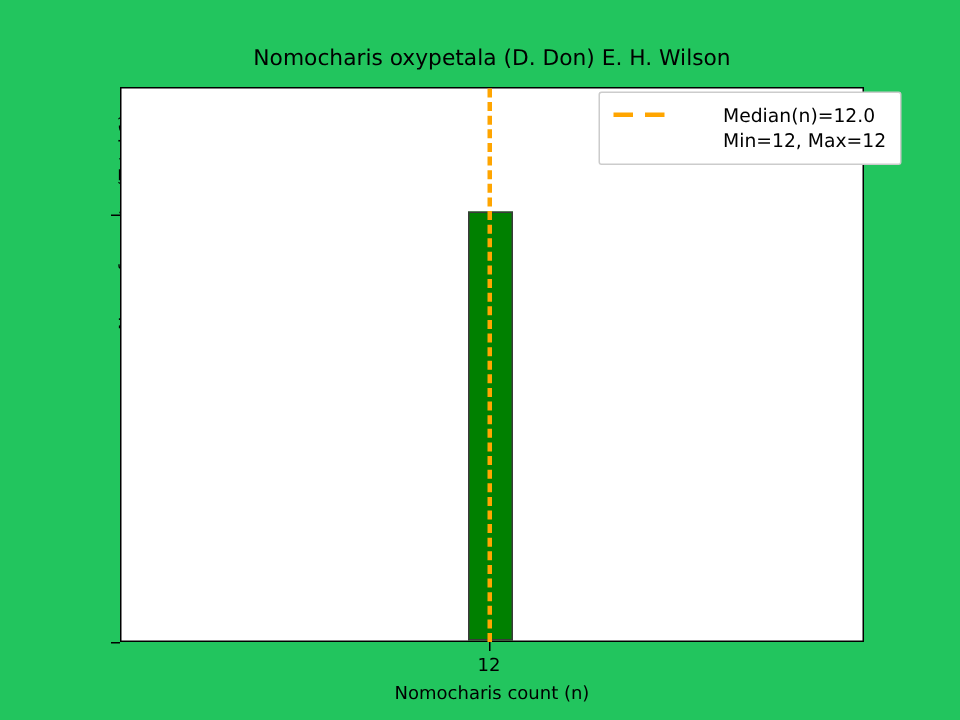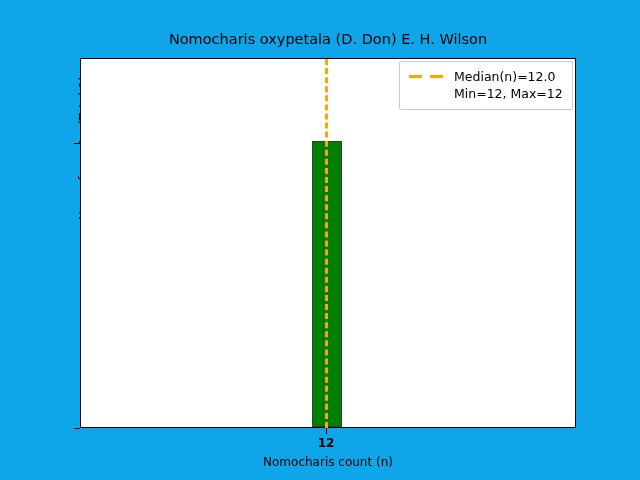--- a/index.html
+++ b/index.html
@@ -15,21 +15,21 @@
     overflow: hidden;
     position: relative;
   }
 
   #figure {
     position: absolute;
     left: 0;
     top: 0;
     width: 640px;
     height: 480px;
-    background: #0ea5e9;
+    background: #22c55e;
   }
 
   
   #chart-title {
     position: absolute;
     left: 80px;
     top: 30px;
     width: 496px;
     text-align: center;
     font-size: 14.5px;
@@ -144,37 +144,38 @@
   }
   .legend-marker .dash-seg {
     position: absolute;
     top: 4.5px;
     height: 3px;
   }
   .legend-text {
     font-size: 12.5px;
     line-height: 15px;
     color: #000000;
+    margin-left: 28px;
   }
 </style>
 </head>
 <body>
 
 <div id="figure">
 
   <div id="chart-title">Nomocharis oxypetala (D. Don) E. H. Wilson</div>
 
   <div id="y-axis-label"><span>Num of counts</span><span>  </span><span>(Total 1)</span></div>
 
   <div class="y-tick" style="top:427.8px;"></div>
 
   <div class="y-tick" style="top:143px;"></div>
 
   <div class="x-tick" style="left:325.8px;"></div>
-  <div class="x-tick-label" style="left:296px;font-weight:bold;">12</div>
+  <div class="x-tick-label" style="left:296px;">12</div>
 
   <div id="x-axis-label">Nomocharis count (n)</div>
 
   <div id="plot-area">
 
     <div class="bar" style="left:230.5px; bottom:0px; width:30px; height:285.6px; background:#008000;"></div>
 
     <div class="median-line" style="left:244.3px; top:-0.5px; height:369px; border-left-color:#ffa500;"></div>
 
   </div>

